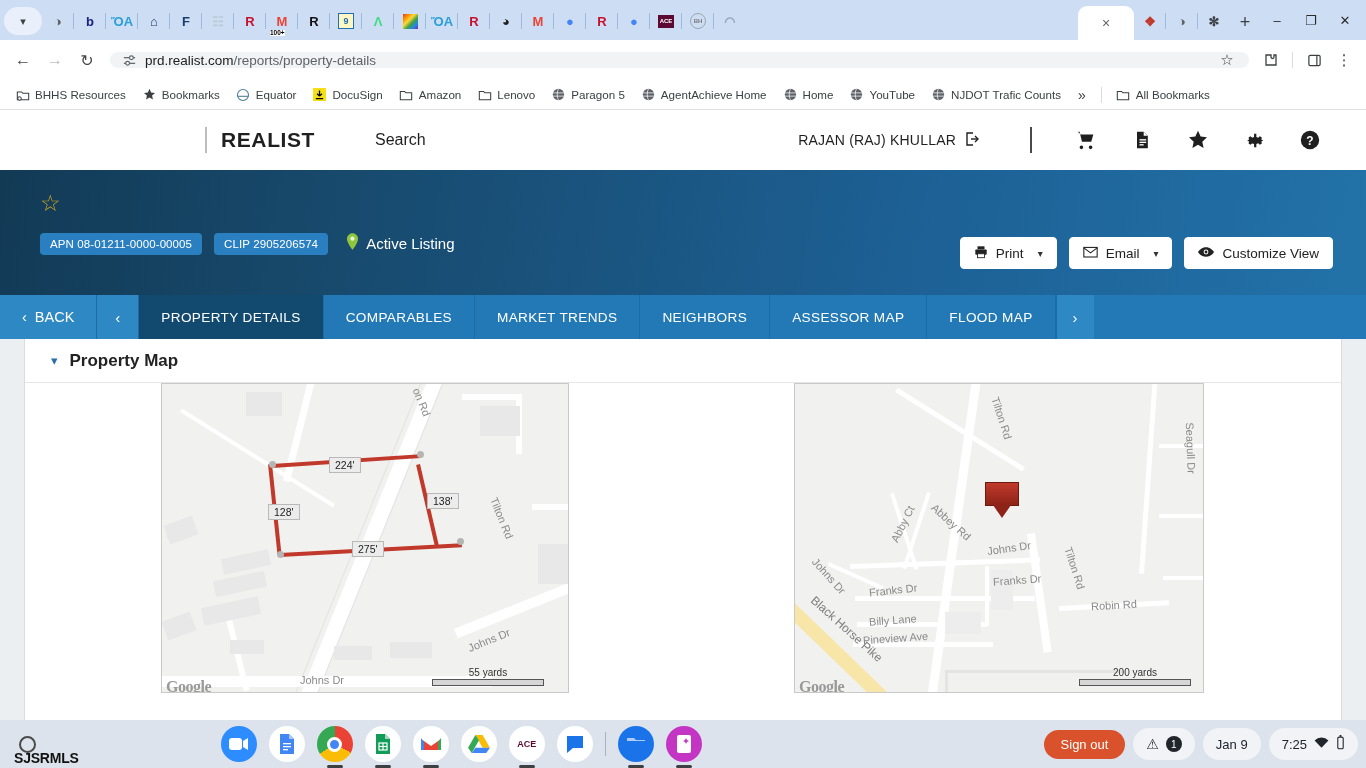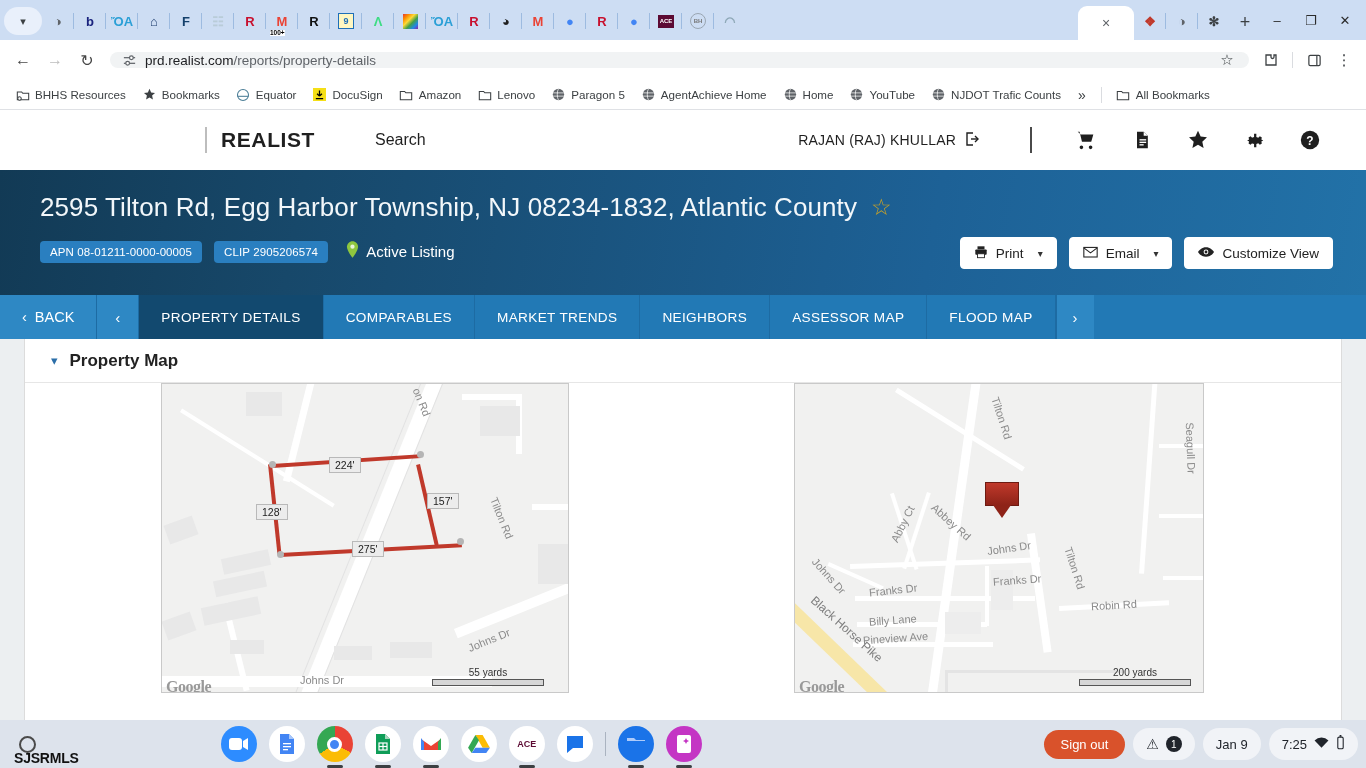--- a/index.html
+++ b/index.html
@@ -694,21 +694,20 @@
       <svg width="22" height="22" viewBox="0 0 24 24" fill="#1f1f1f">
           <circle cx="12" cy="12" r="10"></circle>
           <text x="12" y="17" text-anchor="middle" font-size="13" font-weight="bold" fill="#fff" font-family="Liberation Sans">?</text>
         </svg>
     </div>
   </div>
 </div>
 
 <div class="title-band">
   <div class="addr-row">
-    <div class="addr">2595 Tilton Rd, Egg Harbor Township, NJ 08234-1832, Atlantic County</div>
     <div class="fav-star">☆</div>
   </div>
   <div class="badge-row">
     <div class="badge">APN 08-01211-0000-00005</div>
     <div class="badge">CLIP 2905206574</div>
     <div class="status">
       <span class="pin">
         <svg width="13" height="17" viewBox="0 0 14 18" fill="#8ec63f">
             <path d="M7 0C3.7 0 1 2.7 1 6c0 4.5 6 12 6 12s6-7.5 6-12c0-3.3-2.7-6-6-6z"></path>
             <circle cx="7" cy="6" r="2.3" fill="#e8f4d8"></circle>
@@ -819,23 +818,23 @@
         <div class="parcel-line" style="left:110px;top:80px;width:149px;height:4px;transform:rotate(-3.8deg);"></div>
         <div class="parcel-line" style="left:258px;top:80px;width:83px;height:4px;transform:rotate(77deg);"></div>
         <div class="parcel-line" style="left:118px;top:169px;width:182px;height:4px;transform:rotate(-3.1deg);"></div>
         <div class="parcel-line" style="left:110px;top:80px;width:90px;height:4px;transform:rotate(84deg);"></div>
         <div class="node" style="left:107px;top:77px;"></div>
         <div class="node" style="left:255px;top:67px;"></div>
         <div class="node" style="left:295px;top:154px;"></div>
         <div class="node" style="left:115px;top:167px;"></div>
 
         <div class="dimlabel" style="left:167px;top:73px;">224'</div>
-        <div class="dimlabel" style="left:265px;top:109px;">157'</div>
+        <div class="dimlabel" style="left:265px;top:109px;">138'</div>
         <div class="dimlabel" style="left:190px;top:157px;">275'</div>
-        <div class="dimlabel" style="left:94px;top:120px;">128'</div>
+        <div class="dimlabel" style="left:106px;top:120px;">128'</div>
 
         <div class="rdlabel" style="left:245px;top:12px;transform:rotate(68deg);">on Rd</div>
         <div class="rdlabel" style="left:318px;top:128px;transform:rotate(68deg);">Tilton Rd</div>
         <div class="rdlabel" style="left:305px;top:250px;transform:rotate(-22deg);">Johns Dr</div>
         <div class="rdlabel" style="left:138px;top:290px;">Johns Dr</div>
 
         <div class="scalebar" style="bottom:6px;right:24px;width:112px;">
           <div>55 yards</div>
           <div class="bar"></div>
         </div>

